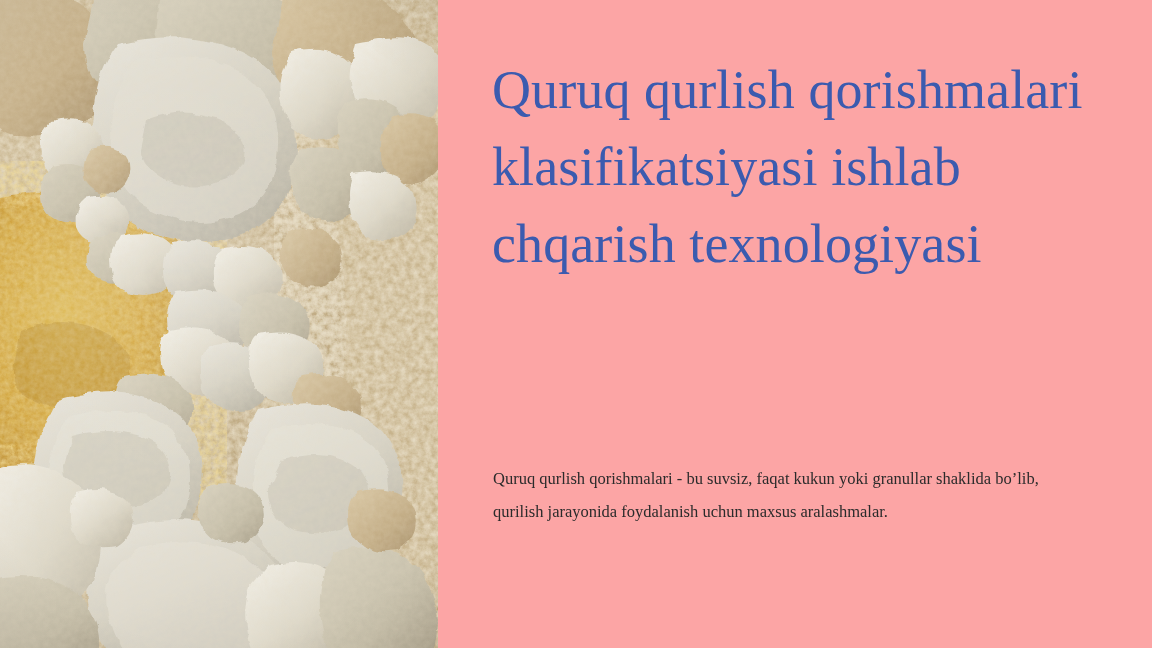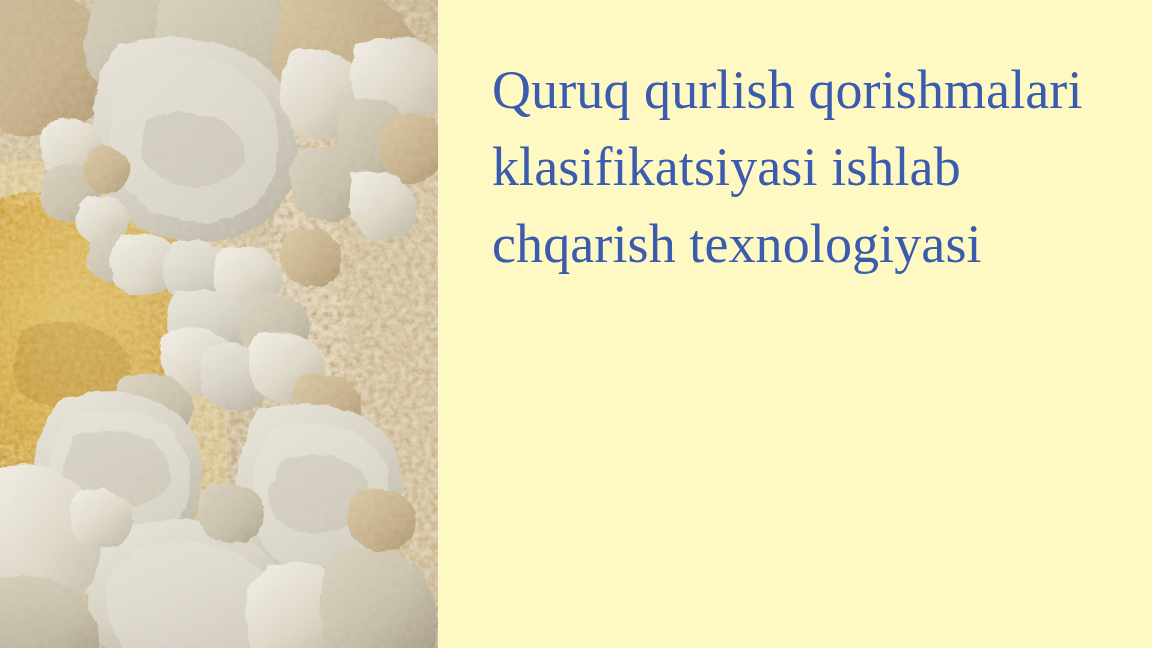--- a/index.html
+++ b/index.html
@@ -50,21 +50,21 @@
       radial-gradient(ellipse 120% 90% at 50% 50%, rgba(0,0,0,0.0) 55%, rgba(60,44,26,0.22) 100%);
   }
 
   
   .content-panel {
     position: absolute;
     left: 438px;
     top: 0;
     width: 714px;
     height: 648px;
-    background: #fef9c3;
+    background: #fca5a5;
   }
 
   .title {
     position: absolute;
     left: 54px;
     top: 52px;
     width: 600px;
     margin: 0;
     font-family: "Liberation Serif", "DejaVu Serif", serif;
     font-weight: 400;
@@ -241,15 +241,16 @@
 
       <rect x="0" y="0" width="438" height="648" filter="url(#fGrain)" fill="#ffffff" opacity="0.0"></rect>
       <rect x="0" y="0" width="438" height="648" filter="url(#fGravel)" opacity="0.22"></rect>
     </svg>
     <div class="photo-grain"></div>
   </div>
 
   <div class="content-panel">
     <h1 class="title">Quruq qurlish qorishmalari klasifikatsiyasi ishlab chqarish texnologiyasi</h1>
 
+    <p class="body-text">Quruq qurlish qorishmalari - bu suvsiz, faqat kukun yoki granullar shaklida bo’lib, qurilish jarayonida foydalanish uchun maxsus aralashmalar.</p>
   </div>
 
 </div>
 
 </body></html>

